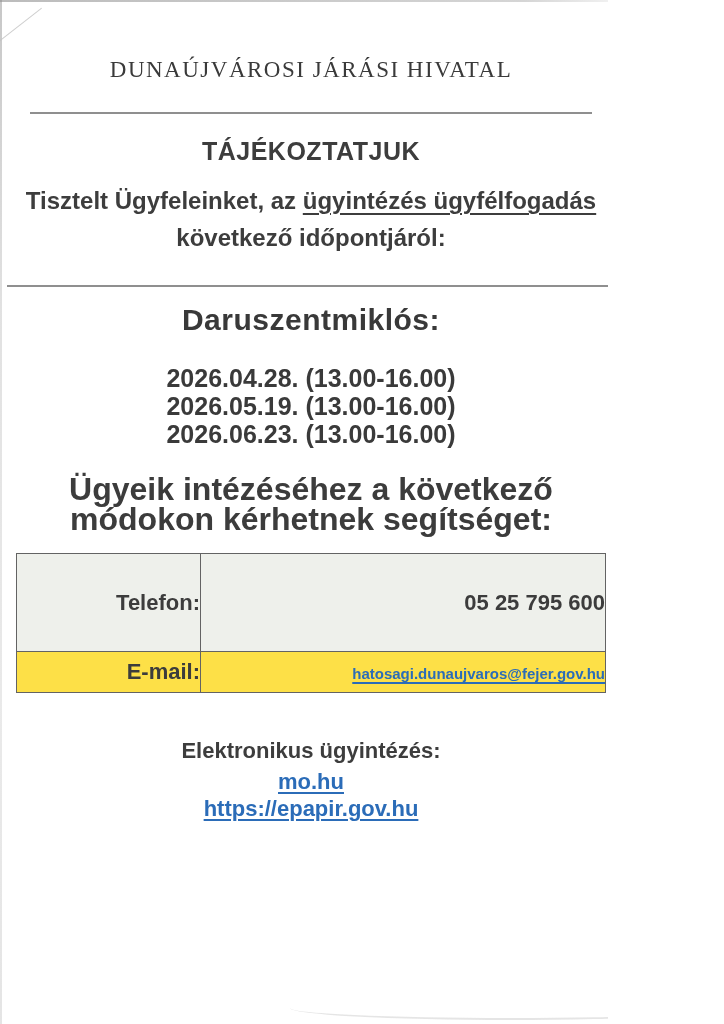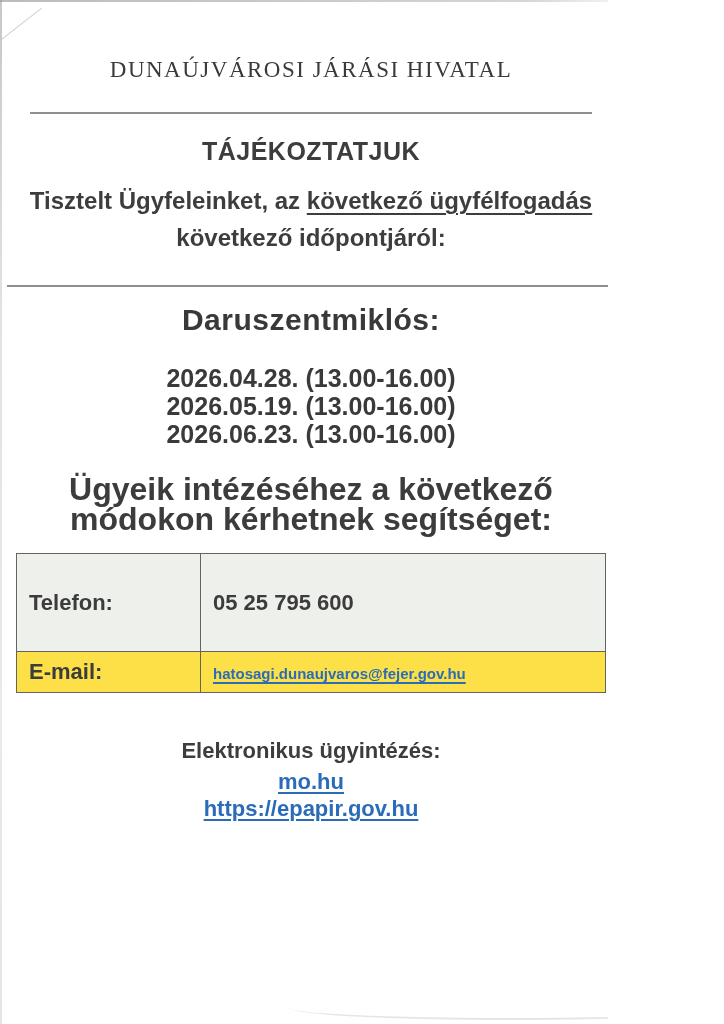--- a/index.html
+++ b/index.html
@@ -118,26 +118,26 @@
   }
 
   table.contact {
     margin: 19px auto 0;
     width: 590px;
     border-collapse: collapse;
     table-layout: fixed;
   }
   table.contact td {
     border: 1px solid #636363;
-    text-align: left;
+    text-align: right;
     vertical-align: middle;
     font-weight: bold;
     font-size: 22px;
     color: #3c3c3c;
-    padding: 0 12px;
+    padding: 0 0;
   }
   table.contact col.c-label { width: 184px; }
   tr.row-phone td   { height: 97px; background: #eef0eb; }
   tr.row-email td   { height: 40px; background: #fde047; }
   tr.row-postal td  { height: 33px; background: #f2f2ee; }
 
   .link {
     color: #2b6cb8;
     text-decoration: underline;
     text-decoration-thickness: 2px;
@@ -172,21 +172,21 @@
   <div class="bottom-shadow"></div>
 
   <div class="doc">
 
     <div class="office-name">DUNAÚJVÁROSI JÁRÁSI HIVATAL</div>
 
     <div class="rule rule-1"></div>
 
     <div class="announce-title">TÁJÉKOZTATJUK</div>
 
-    <div class="intro-line intro-line-1"><span>Tisztelt Ügyfeleinket, az </span><span class="underlined">következő ügyfélfogadás</span></div>
+    <div class="intro-line intro-line-1"><span>Tisztelt Ügyfeleinket, az </span><span class="underlined">ügyintézés ügyfélfogadás</span></div>
 
     <div class="intro-line intro-line-2">következő időpontjáról:</div>
 
     <div class="rule rule-2"></div>
 
     <div class="location-name">Daruszentmiklós:</div>
 
     <div class="dates">
       <div>2026.04.28. (13.00-16.00)</div>
       <div>2026.05.19. (13.00-16.00)</div>

